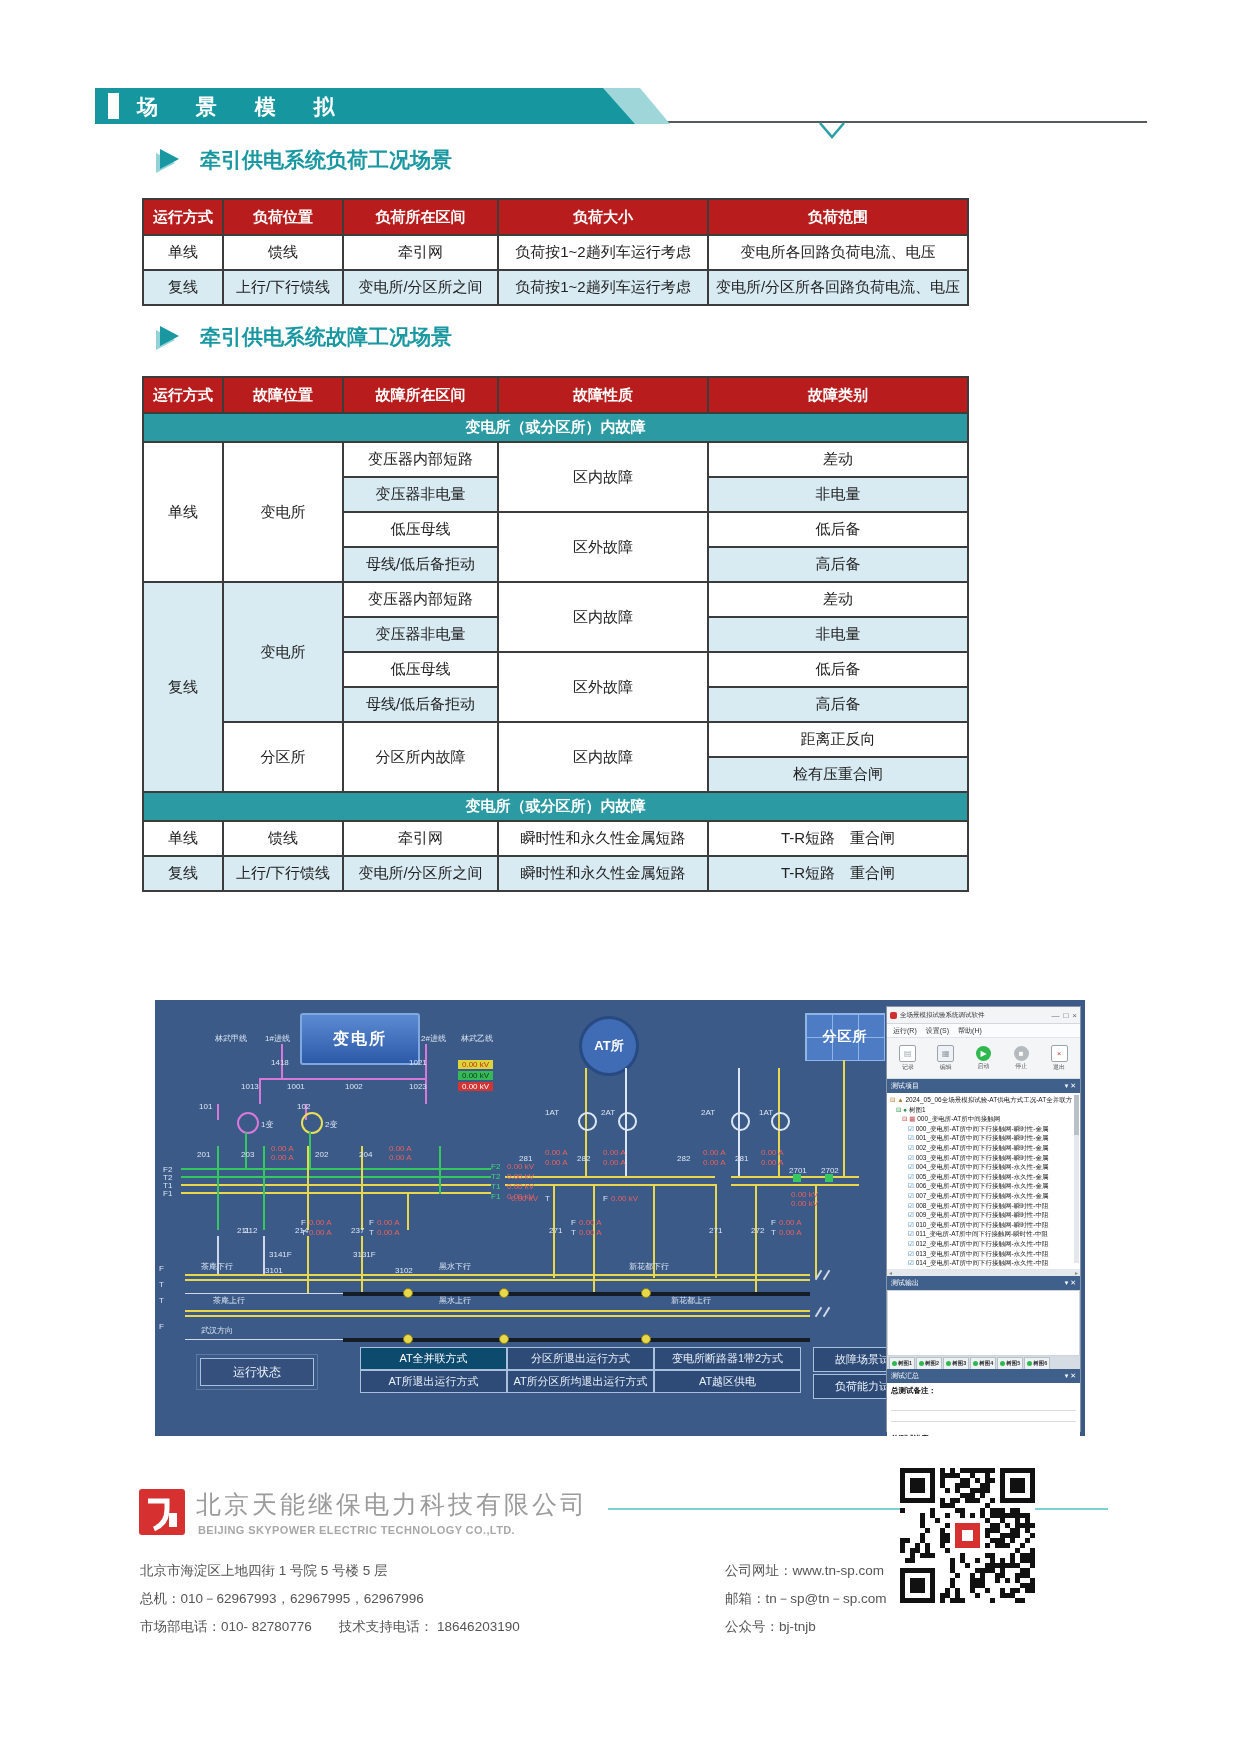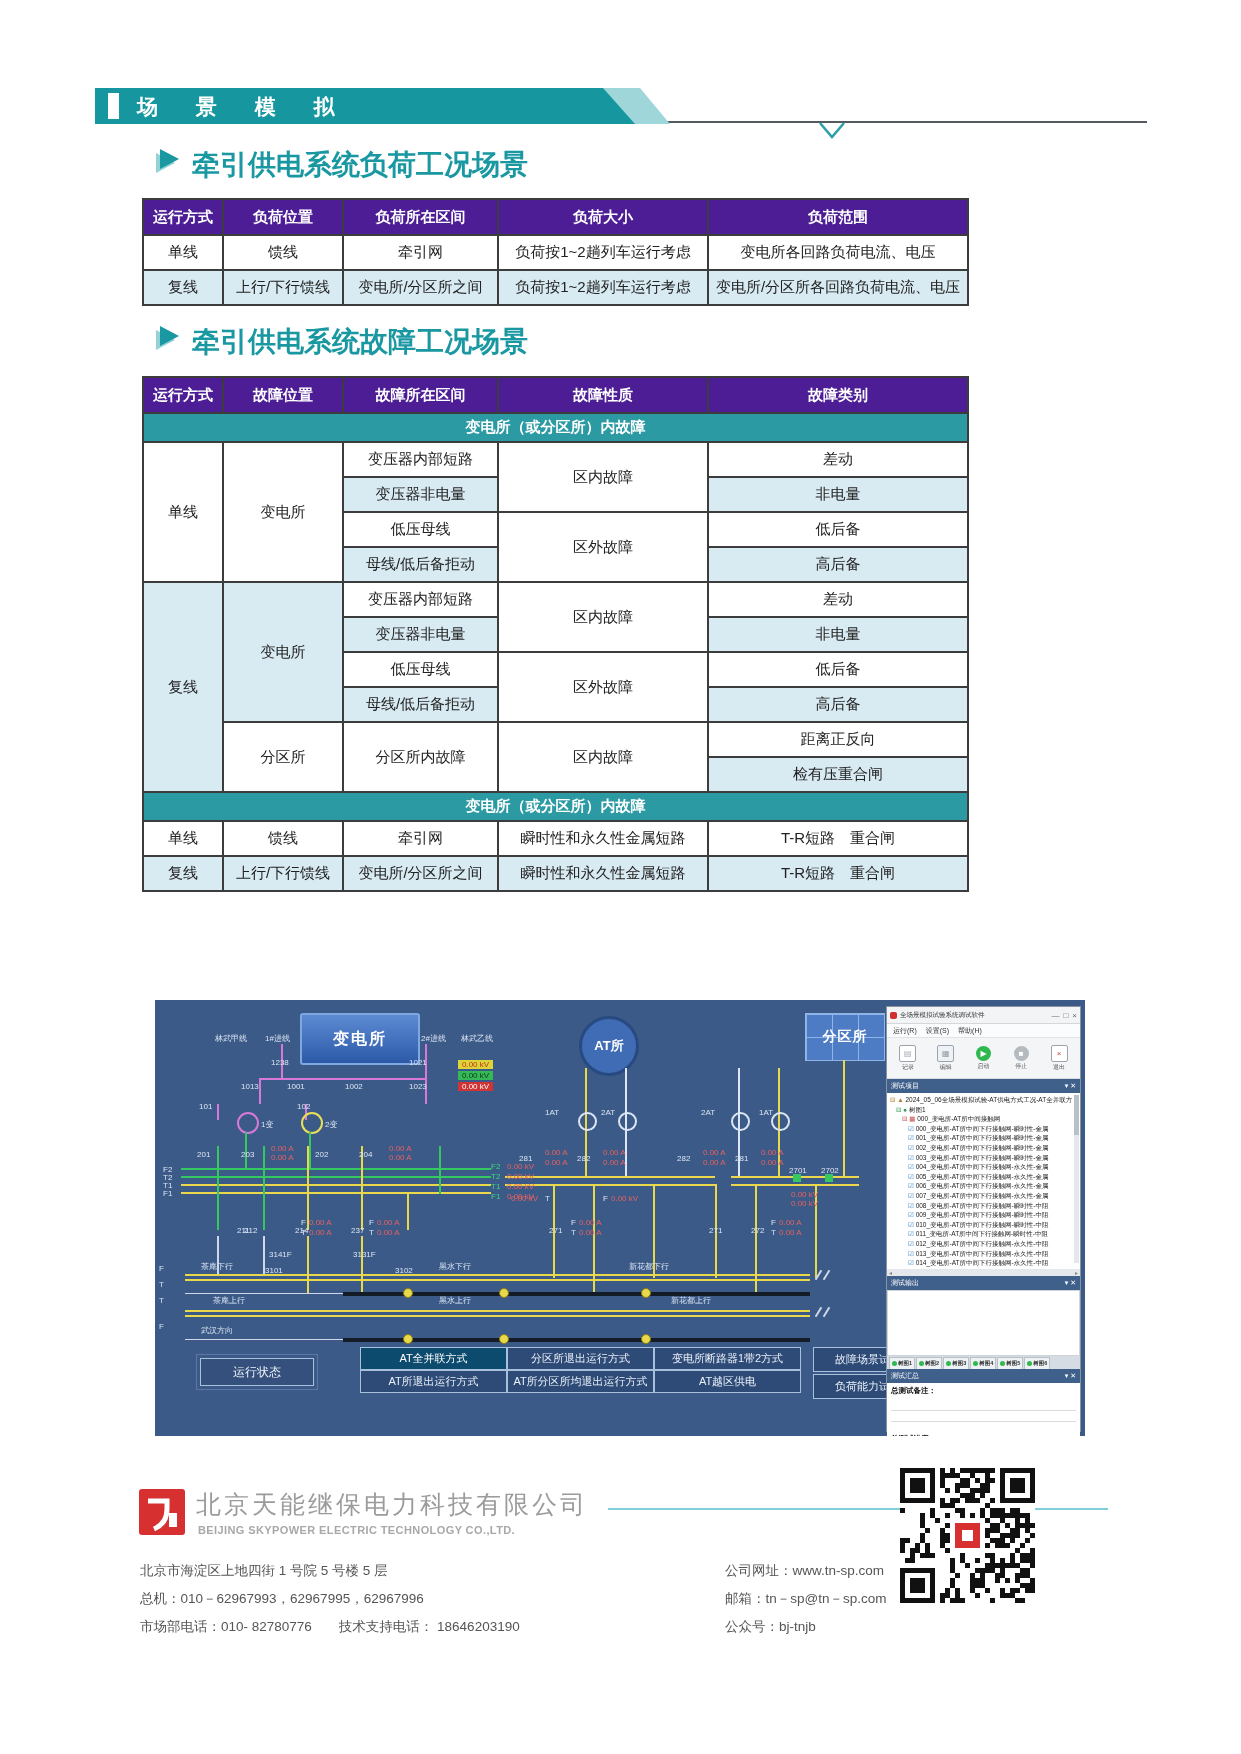--- a/index.html
+++ b/index.html
@@ -12,26 +12,26 @@
   .banner-main{position:absolute;left:95px;top:88px;width:540px;height:36px;background:#1697a0;
                clip-path:polygon(0 0,508px 0,540px 36px,0 36px);}
   .banner-bar{position:absolute;left:13px;top:5px;width:11px;height:26px;background:#ffffff;}
   .banner-title{position:absolute;left:42px;top:5px;color:#fff;font-size:21px;font-weight:bold;letter-spacing:16px;white-space:nowrap;}
   .chev{position:absolute;left:818px;top:122px;}
   
   .sec{position:absolute;left:160px;height:26px;}
   .tri{position:absolute;width:0;height:0;border-top:10px solid transparent;border-bottom:10px solid transparent;}
   .tri.light{border-left:19px solid #93d3d8;left:-4px;top:7px;}
   .tri.dark{border-left:19px solid #1a98a2;left:0;top:3px;}
-  .sec-txt{position:absolute;left:32px;top:0;color:#1a98a2;font-size:28px;font-weight:bold;white-space:nowrap;}
+  .sec-txt{position:absolute;left:40px;top:0;color:#1a98a2;font-size:21px;font-weight:bold;white-space:nowrap;}
   
   table.dt{position:absolute;left:142px;border-collapse:collapse;table-layout:fixed;width:825px;
            font-size:15px;color:#222;}
   table.dt th,table.dt td{border:2px solid #3c3c3c;text-align:center;vertical-align:middle;padding:2px 3px;}
-  table.dt th{background:#4c1d95;color:#fff;font-weight:bold;height:30px;margin-top:30px;}
+  table.dt th{background:#b91c1c;color:#fff;font-weight:bold;height:30px;margin-top:30px;}
   table.dt td{height:29px;background:#fff;}
   table.dt td.lb{background:#d8eaf2;}
   table.dt td.band{background:#2b9aa2;color:#fff;font-weight:bold;height:23px;}
   .c1{width:80px;}.c2{width:120px;}.c3{width:155px;}.c4{width:210px;}.c5{width:260px;}
   
   .scada{position:absolute;left:155px;top:1000px;width:930px;height:436px;background:#3b5a87;overflow:hidden;}
   .ln{position:absolute;}
   .dlabel{position:absolute;font-size:8px;line-height:9px;white-space:nowrap;}
   .sub-box{position:absolute;left:145px;top:13px;width:116px;height:48px;border:2px solid #7fa8e0;border-radius:3px;
            background:linear-gradient(#5c8ad2,#2d5aa8);color:#fff;font-size:16px;font-weight:bold;
@@ -452,21 +452,21 @@
       </div>
       <div class="sumbox">
         <div class="line1">总测试备注：</div>
         <div class="line2">总测试进度: 0.00%</div>
       </div>
     </div>
   <span class="dlabel" style="left: 60px; top: 34px; color: rgb(220, 230, 244);">林武甲线</span>
       <span class="dlabel" style="left: 110px; top: 34px; color: rgb(220, 230, 244);">1#进线</span>
       <span class="dlabel" style="left: 266px; top: 34px; color: rgb(220, 230, 244);">2#进线</span>
       <span class="dlabel" style="left: 306px; top: 34px; color: rgb(220, 230, 244);">林武乙线</span>
-      <span class="dlabel" style="left: 116px; top: 58px; color: rgb(220, 230, 244);">1238</span>
+      <span class="dlabel" style="left: 116px; top: 58px; color: rgb(220, 230, 244);">1418</span>
       <span class="dlabel" style="left: 254px; top: 58px; color: rgb(220, 230, 244);">1021</span>
       <span class="dlabel" style="left: 86px; top: 82px; color: rgb(220, 230, 244);">1013</span>
       <span class="dlabel" style="left: 132px; top: 82px; color: rgb(220, 230, 244);">1001</span>
       <span class="dlabel" style="left: 190px; top: 82px; color: rgb(220, 230, 244);">1002</span>
       <span class="dlabel" style="left: 254px; top: 82px; color: rgb(220, 230, 244);">1023</span>
       <span class="dlabel" style="left: 44px; top: 102px; color: rgb(220, 230, 244);">101</span>
       <span class="dlabel" style="left: 142px; top: 102px; color: rgb(220, 230, 244);">102</span>
       <span class="dlabel" style="left: 106px; top: 120px; color: rgb(220, 230, 244);">1变</span>
       <span class="dlabel" style="left: 170px; top: 120px; color: rgb(220, 230, 244);">2变</span>
       <span class="dlabel" style="left: 303px; top: 60px; color: rgb(192, 48, 32); background: rgb(221, 212, 58); padding: 0px 4px;">0.00  kV</span>

